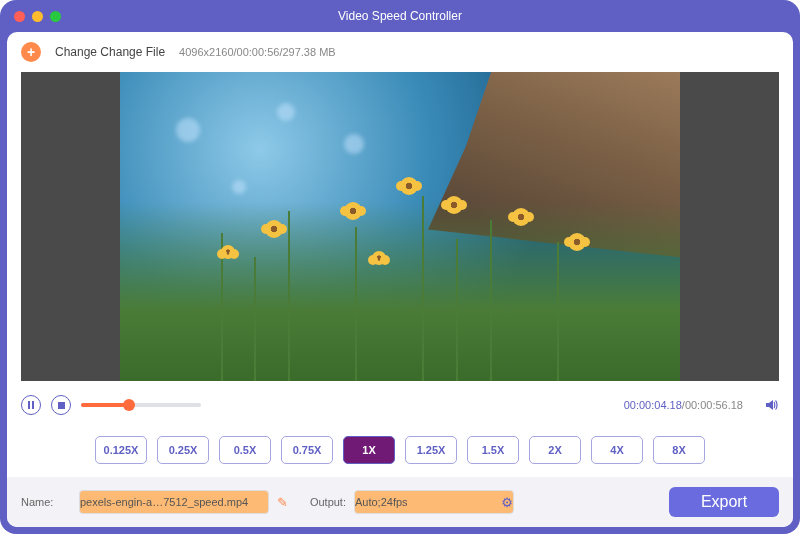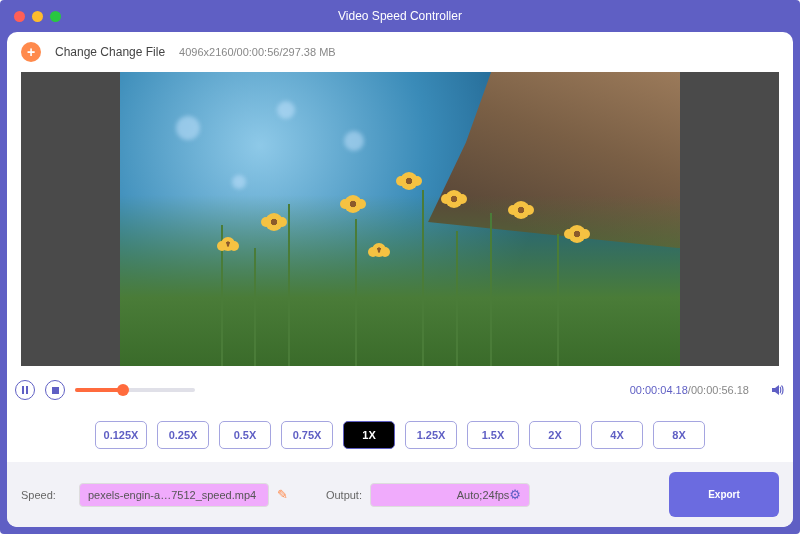--- a/index.html
+++ b/index.html
@@ -1,57 +1,57 @@
 <!DOCTYPE html>
 <html><head>
 <meta charset="utf-8">
 <style>
 *{margin:0;padding:0;box-sizing:border-box;font-family:-apple-system,BlinkMacSystemFont,"Segoe UI",sans-serif}
 body{background:#fff;width:800px;height:534px;overflow:hidden}
-.window{width:800px;height:534px;background:#5f5fc4;border-radius:4px;overflow:hidden;display:flex;flex-direction:column}
+.window{width:800px;height:534px;background:#5f5fc4;border-radius:16px;overflow:hidden;display:flex;flex-direction:column}
 .titlebar{height:32px;display:flex;align-items:center;position:relative}
 .traffic{display:flex;gap:7px;padding-left:14px}
 .dot{width:11px;height:11px;border-radius:50%}
 .dot.r{background:#ff5f57}.dot.y{background:#febc2e}.dot.g{background:#28c840}
 .title{position:absolute;left:0;right:0;text-align:center;color:#fff;font-size:12px;font-weight:500}
 .content{flex:1;background:#fff;margin:0 7px 7px;border-radius:10px;display:flex;flex-direction:column;overflow:hidden}
 .toolbar{height:40px;display:flex;align-items:center;padding:0 14px;gap:14px;font-size:11px;color:#666}
 .add-btn{width:20px;height:20px;border-radius:50%;background:#ff8a4c;color:#fff;display:flex;align-items:center;justify-content:center;font-size:14px;font-weight:bold}
 .src-label{color:#444;font-size:12px}
 .filename{color:#666}
 .info{color:#888}
 .video-area{flex:1;background:#4a4a4a;margin:0 14px;position:relative;display:flex;align-items:center;justify-content:center;min-height:220px}
 .video-frame{width:74%;height:100%;position:relative;overflow:hidden}
 .sky{position:absolute;inset:0;background:radial-gradient(circle at 25% 25%,#8ec9e8 0%,#3a8bb8 35%,#1d5f8a 60%);filter:blur(0.5px)}
 .rock{position:absolute;right:0;top:0;width:45%;height:60%;background:linear-gradient(200deg,#9b7a5a 0%,#7a5f45 40%,#5a4838 80%);clip-path:polygon(25% 0,100% 0,100% 100%,0 85%,15% 40%)}
 .grass{position:absolute;bottom:0;left:0;right:0;height:58%;background:linear-gradient(0deg,#3a6b2a 0%,#4a7c38 40%,transparent 100%)}
 .stem{position:absolute;bottom:0;width:2px;background:#4a7c38}
 .flower{position:absolute;width:18px;height:18px;border-radius:50%;background:radial-gradient(circle,#8b5a2b 0 24%,#f5c242 28% 100%)}
 .flower::before,.flower::after{content:"";position:absolute;width:10px;height:10px;background:#f5c242;border-radius:50%}
 .flower::before{left:-4px;top:4px}.flower::after{right:-4px;top:4px}
-.controls{height:36px;display:flex;align-items:center;padding:0 8px;gap:10px;margin-top:6px}
+.controls{height:36px;display:flex;align-items:center;padding:0 14px;gap:10px;margin-top:6px}
 .ctrl-btn{width:20px;height:20px;border:1.5px solid #5f5fc4;border-radius:50%;display:flex;align-items:center;justify-content:center;color:#5f5fc4;font-size:8px}
 .slider{flex:0 0 120px;height:4px;background:#e0e0e8;border-radius:2px;position:relative}
 .slider-fill{position:absolute;left:0;top:0;bottom:0;width:40%;background:#ff6b3d;border-radius:2px}
 .slider-thumb{position:absolute;left:40%;top:50%;transform:translate(-50%,-50%);width:12px;height:12px;background:#ff6b3d;border-radius:50%}
 .time{margin-left:auto;font-size:11px}
 .time .cur{color:#5f5fc4}.time .dur{color:#888}
 .vol-icon{width:16px;height:16px;color:#5f5fc4;margin-left:10px}
 .speed-row{height:54px;display:flex;align-items:center;justify-content:center;gap:10px;padding:0 0}
 .speed-btn{min-width:52px;height:28px;border:1.5px solid #a5a5e0;border-radius:5px;color:#5f5fc4;font-size:11px;font-weight:600;display:flex;align-items:center;justify-content:center;background:#fff}
-.speed-btn.active{background:#000000;border-color:#5f5fc4;color:#fff}
+.speed-btn.active{background:#701a75;border-color:#5f5fc4;color:#fff}
 .bottom{background:#f2f2f7;padding:10px 14px;display:flex;flex-direction:column;gap:8px;font-size:11px}
 .row{display:flex;align-items:center;gap:8px}
 .lbl{color:#666;width:50px}
-.field{background:#f0abfc;border:1px solid #ddd;border-radius:4px;padding:4px 8px;color:#555;font-size:11px;height:24px;display:flex;align-items:center}
+.field{background:#fdba74;border:1px solid #ddd;border-radius:4px;padding:4px 0;color:#555;font-size:11px;height:24px;display:flex;align-items:center}
 .name-field{width:190px}
 .edit-icon{color:#ff8a4c;font-size:13px}
-.out-field{width:160px;display:flex;justify-content:flex-end;align-items:center}
+.out-field{width:160px;display:flex;justify-content:space-between;align-items:center}
 .gear{color:#5f5fc4;font-size:13px}
-.export-btn{margin-left:auto;background:#6b6be0;color:#fff;border-radius:6px;width:110px;height:45px;display:flex;align-items:center;justify-content:center;font-size:10px;font-weight:700}
+.export-btn{margin-left:auto;background:#6b6be0;color:#fff;border-radius:6px;width:110px;height:30px;display:flex;align-items:center;justify-content:center;font-size:16px;font-weight:400}
 .save-field{flex:1;max-width:470px}
 .dots{padding:0 6px;color:#888;letter-spacing:1px}
 .folder-icon{color:#5f5fc4;font-size:14px}
 .bokeh{position:absolute;border-radius:50%;background:rgba(200,230,255,0.5);filter:blur(2px)}
 </style>
 </head>
 <body>
 
 <div class="window">
   <div class="titlebar">
@@ -134,26 +134,26 @@
         <div class="speed-btn active">1X</div>
         <div class="speed-btn">1.25X</div>
         <div class="speed-btn">1.5X</div>
         <div class="speed-btn">2X</div>
         <div class="speed-btn">4X</div>
         <div class="speed-btn">8X</div>
       </div>
 
     <div class="bottom">
       <div class="row">
-        <span class="lbl">Speed:</span>
+        <span class="lbl">Name:</span>
         <div class="field name-field">
             <span>pexels-engin-a…7512_speed.mp4</span>
           </div>
         <span class="edit-icon">✎</span>
-        <span class="lbl" style="width:auto;margin-left:30px">Output:</span>
+        <span class="lbl" style="width:auto;margin-left:14px">Output:</span>
         <div class="field out-field">
           <span>Auto;24fps</span>
           <span class="gear">⚙</span>
         </div>
         <div class="export-btn">
             <span>Export</span>
           </div>
       </div>
     </div>
   </div>

